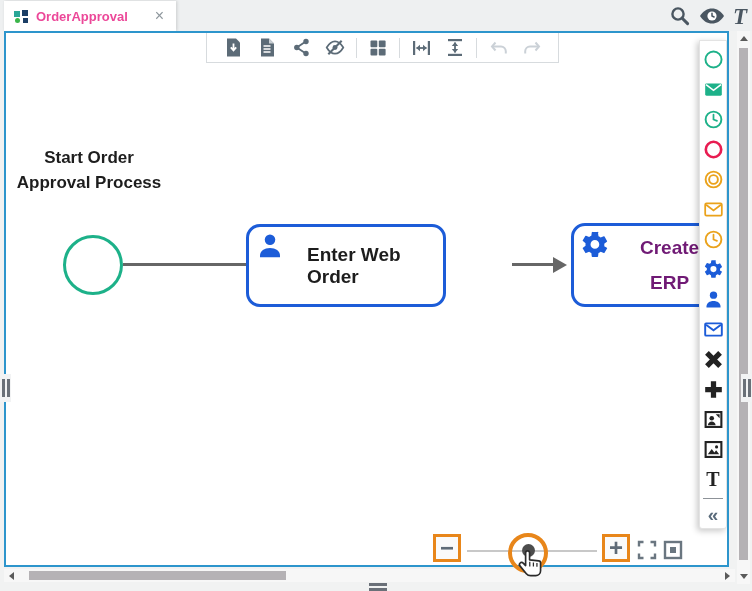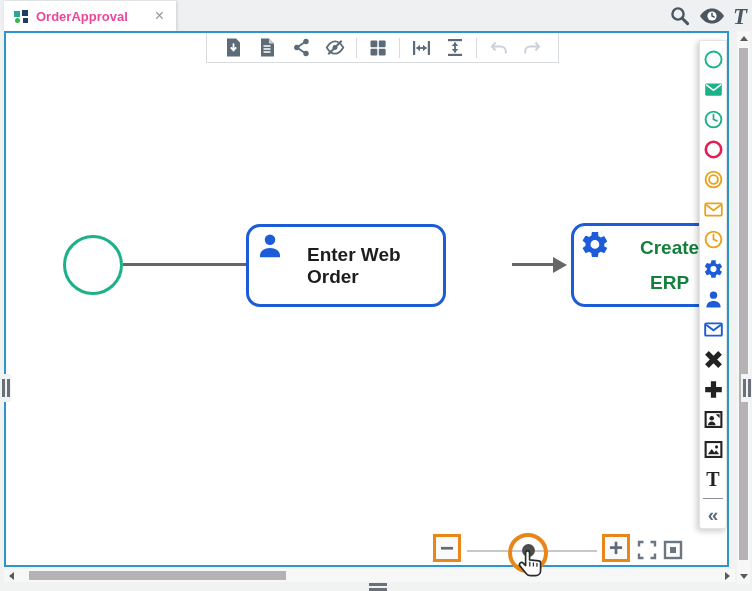--- a/index.html
+++ b/index.html
@@ -54,21 +54,21 @@
   .task {
     position:absolute; background:#fff; border:3px solid #1c5cd8; border-radius:14px; z-index:2;
   }
   .task-1 { left:240px; top:191px; width:200px; height:83px; }
   .task-2 { left:565px; top:190px; width:195px; height:84px; }
   .task-type-icon { position:absolute; left:6px; top:4px; width:30px; height:30px; }
   .task-label {
     position:absolute; inset:0; display:flex; align-items:center; justify-content:center;
     padding-left:58px; font-size:19px; font-weight:bold; color:#1d1d1d;
   }
-  .task2-line { position:absolute; font-size:19px; font-weight:bold; color:#15803d; white-space:nowrap; }
+  .task2-line { position:absolute; font-size:19px; font-weight:bold; color:#701a75; white-space:nowrap; }
   .task2-line1 { left:66px; top:11px; }
   .task2-line2 { left:76px; top:46px; }
   
   .palette {
     position:absolute; left:693px; top:7px; width:28px; z-index:8;
     background:#fff; border:1px solid #e3e3e3; border-radius:0 0 3px 3px;
     box-shadow:-2px 2px 6px rgba(0,0,0,.22);
     display:flex; flex-direction:column; align-items:center; padding:3px 0 2px 0;
   }
   .pal-item { width:100%; height:30px; display:flex; align-items:center; justify-content:center; }
@@ -220,20 +220,24 @@
           </svg>
       </span>
       <span class="tb-icon">
         <svg width="19" height="18" viewBox="0 0 19 18">
             <path d="M12.5 3.5L16 7.5l-3.5 4" fill="none" stroke="#cbd1d7" stroke-width="2"></path>
             <path d="M15.4 7.5H7a4.8 4.8 0 0 0-4.8 4.8v2.2" fill="none" stroke="#cbd1d7" stroke-width="2"></path>
           </svg>
       </span>
     </div>
 
+    <div class="start-label">
+      <div>Start Order</div>
+      <div>Approval Process</div>
+    </div>
 
     <div class="start-event"></div>
 
     <div class="flow-line" style="left:117px; top:230px; width:124px;"></div>
     <div class="flow-head" style="left:240px; top:224px;"></div>
 
     <div class="task task-1">
       <span class="task-type-icon">
         <svg width="30" height="30" viewBox="0 0 24 24">
             <circle cx="12" cy="7" r="4.2" fill="#1c5cd8"></circle>

